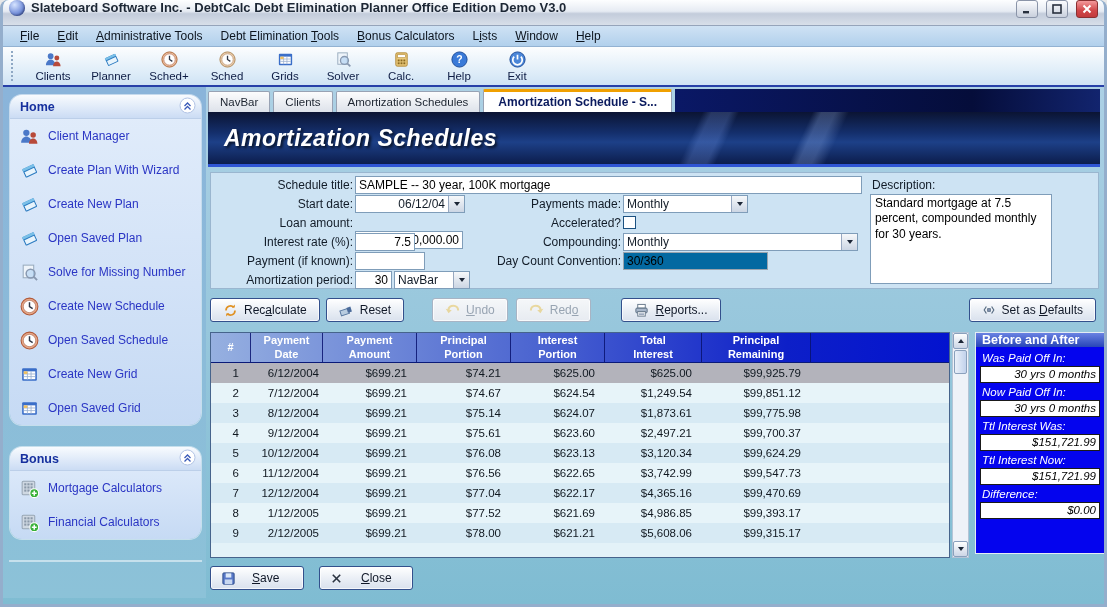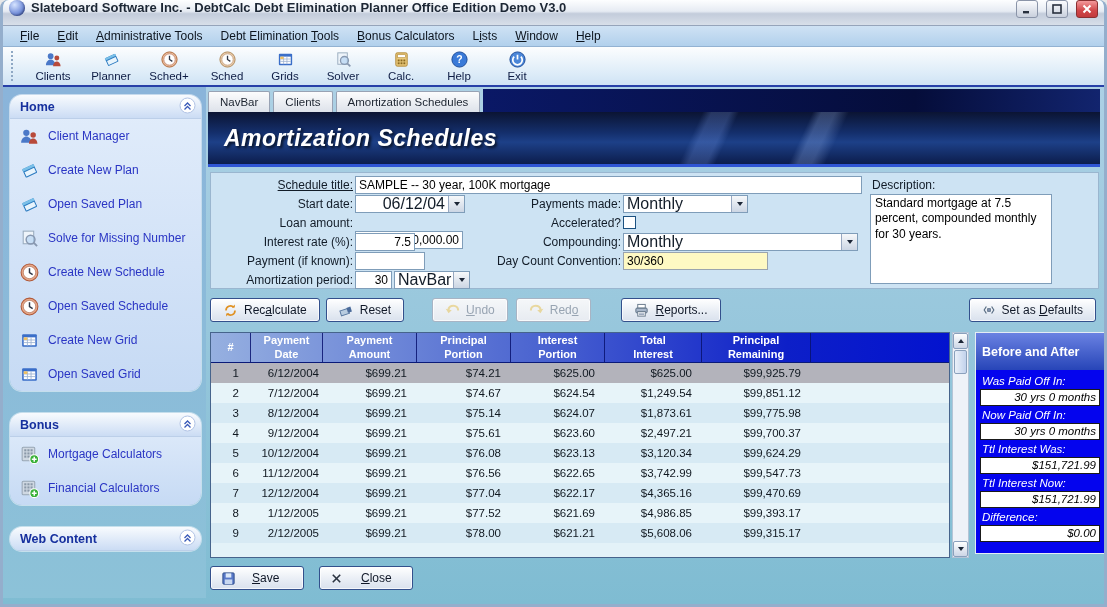--- a/index.html
+++ b/index.html
@@ -42,31 +42,31 @@
 
   .banner{height:55px;border-bottom:3px solid #2f55d4;display:flex;align-items:center;
     background:
       linear-gradient(115deg, rgba(255,255,255,0) 54%, rgba(140,175,255,.22) 55%, rgba(140,175,255,.22) 57%, rgba(255,255,255,0) 58%, rgba(255,255,255,0) 66%, rgba(170,200,255,.25) 67%, rgba(170,200,255,.25) 68.5%, rgba(255,255,255,0) 70%),
       linear-gradient(180deg,#0b1433 0%,#142f6c 40%,#1d4088 58%,#0c1d4c 100%);}
   .banner h1{margin:0 0 0 16px;font-size:23px;font-style:italic;font-weight:bold;color:#fff;letter-spacing:.5px;text-shadow:2px 2px 3px rgba(0,0,0,.75);}
 
   
   .formpanel{position:relative;margin:5px 0 0 2px;width:889px;height:117px;background:#cde3f3;border:1px solid #9ab6cf;font-size:12px;color:#121c28;}
   .f-label{position:absolute;height:18px;line-height:18px;text-align:right;white-space:nowrap;}
-  .f-label.link{text-decoration:underline;}
+  .f-label.link{}
   .f-input{position:absolute;height:18px;border:1px solid #7f9db9;background:#fff;font:12px "Liberation Sans",sans-serif;padding:0 3px;color:#000;}
   .f-input.num{text-align:right;}
   .combo{position:absolute;height:18px;border:1px solid #7f9db9;background:#fff;display:flex;align-items:center;}
-  .combo .val{flex:1;padding:0 3px;font-size:16px;overflow:hidden;white-space:nowrap;}
+  .combo .val{flex:1;padding:0 3px;font-size:12px;overflow:hidden;white-space:nowrap;}
   .combo .val.right{text-align:right;}
   .combo .cbtn{width:16px;height:100%;background:linear-gradient(180deg,#f6f8fa,#ccd6e4);border-left:1px solid #98a8c0;display:flex;align-items:center;justify-content:center;flex:none;}
   .arr-d{width:0;height:0;border-left:3.5px solid transparent;border-right:3.5px solid transparent;border-top:4px solid #1c2636;}
   .arr-u{width:0;height:0;border-left:3.5px solid transparent;border-right:3.5px solid transparent;border-bottom:4px solid #1c2636;}
   .checkbox{position:absolute;width:13px;height:13px;background:#fff;border:1px solid #1c5180;}
-  .readonly{position:absolute;height:18px;background:#fef9c3;border:1px solid #9aa4ae;padding:0 3px;line-height:16px;color:#000;}
+  .readonly{position:absolute;height:18px;background:#0369a1;border:1px solid #9aa4ae;padding:0 3px;line-height:16px;color:#000;}
   .descbox{position:absolute;background:#fff;border:1px solid #7f9db9;padding:1px 4px;font-size:12px;line-height:1.28;color:#000;overflow:hidden;}
 
   
   .actionsrow{display:flex;align-items:center;margin:7px 4px 0 2px;height:28px;}
   .btn{height:24px;display:inline-flex;align-items:center;gap:6px;padding:0 12px;background:linear-gradient(180deg,#ffffff,#e9eef5 55%,#d9e1ed);border:1px solid #33508c;border-radius:3px;font-size:12px;color:#101828;box-shadow:inset 0 0 0 1px rgba(255,255,255,.7);white-space:nowrap;}
   .btn.disabled{border-color:#a8b4c4;color:#98a4b2;background:linear-gradient(180deg,#f5f7f9,#e7ebf1);}
   .btn.disabled svg{opacity:.45;}
 
   
   .gridrow{display:flex;margin:8px 0 0 2px;height:226px;}
@@ -82,21 +82,21 @@
   .g-fill{flex:1;background:#e3f2f8;}
 
   
   .vscroll{width:17px;margin-left:2px;background:#eef2f8;border:1px solid #b4c4d6;display:flex;flex-direction:column;flex:none;}
   .sb-btn{height:16px;background:linear-gradient(180deg,#fdfefe,#ccd6e6);border:1px solid #8aa0bc;border-radius:2px;display:flex;align-items:center;justify-content:center;}
   .sb-thumb{height:24px;margin:1px;background:linear-gradient(90deg,#eaf0f9,#c2d2ec);border:1px solid #8aa0bc;border-radius:2px;}
   .sb-space{flex:1;}
 
   
   .beforeafter{width:130px;margin-left:6px;display:flex;flex-direction:column;border:1px solid #e4ecf4;flex:none;height:222px;}
-  .ba-h{height:37px;background:linear-gradient(180deg,#6a82e2,#2745b8);color:#fff;font-weight:bold;font-size:12.5px;display:flex;align-items:center;padding-left:6px;flex:none;}
+  .ba-h{height:14px;background:linear-gradient(180deg,#6a82e2,#2745b8);color:#fff;font-weight:bold;font-size:12.5px;display:flex;align-items:center;padding-left:6px;flex:none;}
   .ba-body{flex:1;background:#0404ee;padding:2px 4px;color:#fff;font-size:11.5px;font-style:italic;}
   .ba-label{margin:3px 0 2px 2px;}
   .ba-val{height:17px;background:#fff;border:1px solid #1a1a1a;color:#000;text-align:right;padding:0 3px;line-height:15px;font-size:11.5px;}
 
   
   .footerrow{display:flex;gap:15px;margin:8px 0 0 2px;}
   .btn.wide{min-width:94px;justify-content:flex-start;padding:0 10px;}
   u{text-underline-offset:1px;}
 </style>
 </head>
@@ -253,20 +253,32 @@
         <div class="s-item">
           <span class="s-ico">
               <svg width="21" height="21" viewBox="0 0 20 20">
                 <circle cx="7" cy="6.5" r="3" fill="#4a78c8"></circle>
                 <path d="M2 16c0-4 3-6 5-6s5 2 5 6z" fill="#4a78c8"></path>
                 <circle cx="13.5" cy="8.5" r="2.6" fill="#b84a3a"></circle>
                 <path d="M9.5 17c0-3.4 2.2-5 4-5s4 1.6 4 5z" fill="#b84a3a"></path>
               </svg>
             </span>
           <span>Client Manager</span>
+        </div>
+        <div class="s-item">
+          <span class="s-ico">
+              <svg width="21" height="21" viewBox="0 0 20 20">
+                <g transform="rotate(-25 10 10)">
+                  <rect x="4" y="6" width="12" height="9" rx="1" fill="#2a7ac0"></rect>
+                  <rect x="4" y="6" width="12" height="2.5" fill="#7ac0e8"></rect>
+                  <rect x="5" y="9.5" width="10" height="4.5" fill="#e8f4fc"></rect>
+                </g>
+              </svg>
+            </span>
+          <span>Create Plan With Wizard</span>
         </div>
         <div class="s-item">
           <span class="s-ico">
               <svg width="21" height="21" viewBox="0 0 20 20">
                 <g transform="rotate(-25 10 10)">
                   <rect x="4" y="6" width="12" height="9" rx="1" fill="#2a7ac0"></rect>
                   <rect x="4" y="6" width="12" height="2.5" fill="#7ac0e8"></rect>
                   <rect x="5" y="9.5" width="10" height="4.5" fill="#e8f4fc"></rect>
                 </g>
               </svg>
@@ -383,35 +395,29 @@
                 </g>
                 <circle cx="14.5" cy="14.5" r="4.2" fill="#38b038" stroke="#fff"></circle>
                 <path d="M14.5 12.2v4.6M12.2 14.5h4.6" stroke="#fff" stroke-width="1.4"></path>
               </svg>
             </span>
           <span>Financial Calculators</span>
         </div>
       </div>
 
       <div class="panel">
-        <div class="panel-h">
-          <span>Web Content</span>
-          <span><svg width="17" height="17" viewBox="0 0 17 17">
-                <circle cx="8.5" cy="8.5" r="7.5" fill="#fff" stroke="#b0c2e4"></circle>
-                <path d="M5.5 9 8.5 6 11.5 9M5.5 12.5 8.5 9.5 11.5 12.5" fill="none" stroke="#3a5ab8" stroke-width="1.3"></path>
-              </svg></span>
-        </div>
       </div>
     </div>
 
     <div class="content">
       <div class="tabstrip">
         <div class="tab">NavBar</div>
         <div class="tab">Clients</div>
         <div class="tab">Amortization Schedules</div>
+        <div class="tab active">Amortization Schedule - S...</div>
         <div class="tab-fill"></div>
       </div>
 
       <div class="banner">
         <h1>Amortization Schedules</h1>
       </div>
 
       <div class="formpanel">
         <div class="f-label link" style="left:2px;top:3px;width:140px;">Schedule title:</div>
         <input class="f-input" style="left: 144px; top: 3px; width: 507px;" value="SAMPLE -- 30 year, 100K mortgage">

